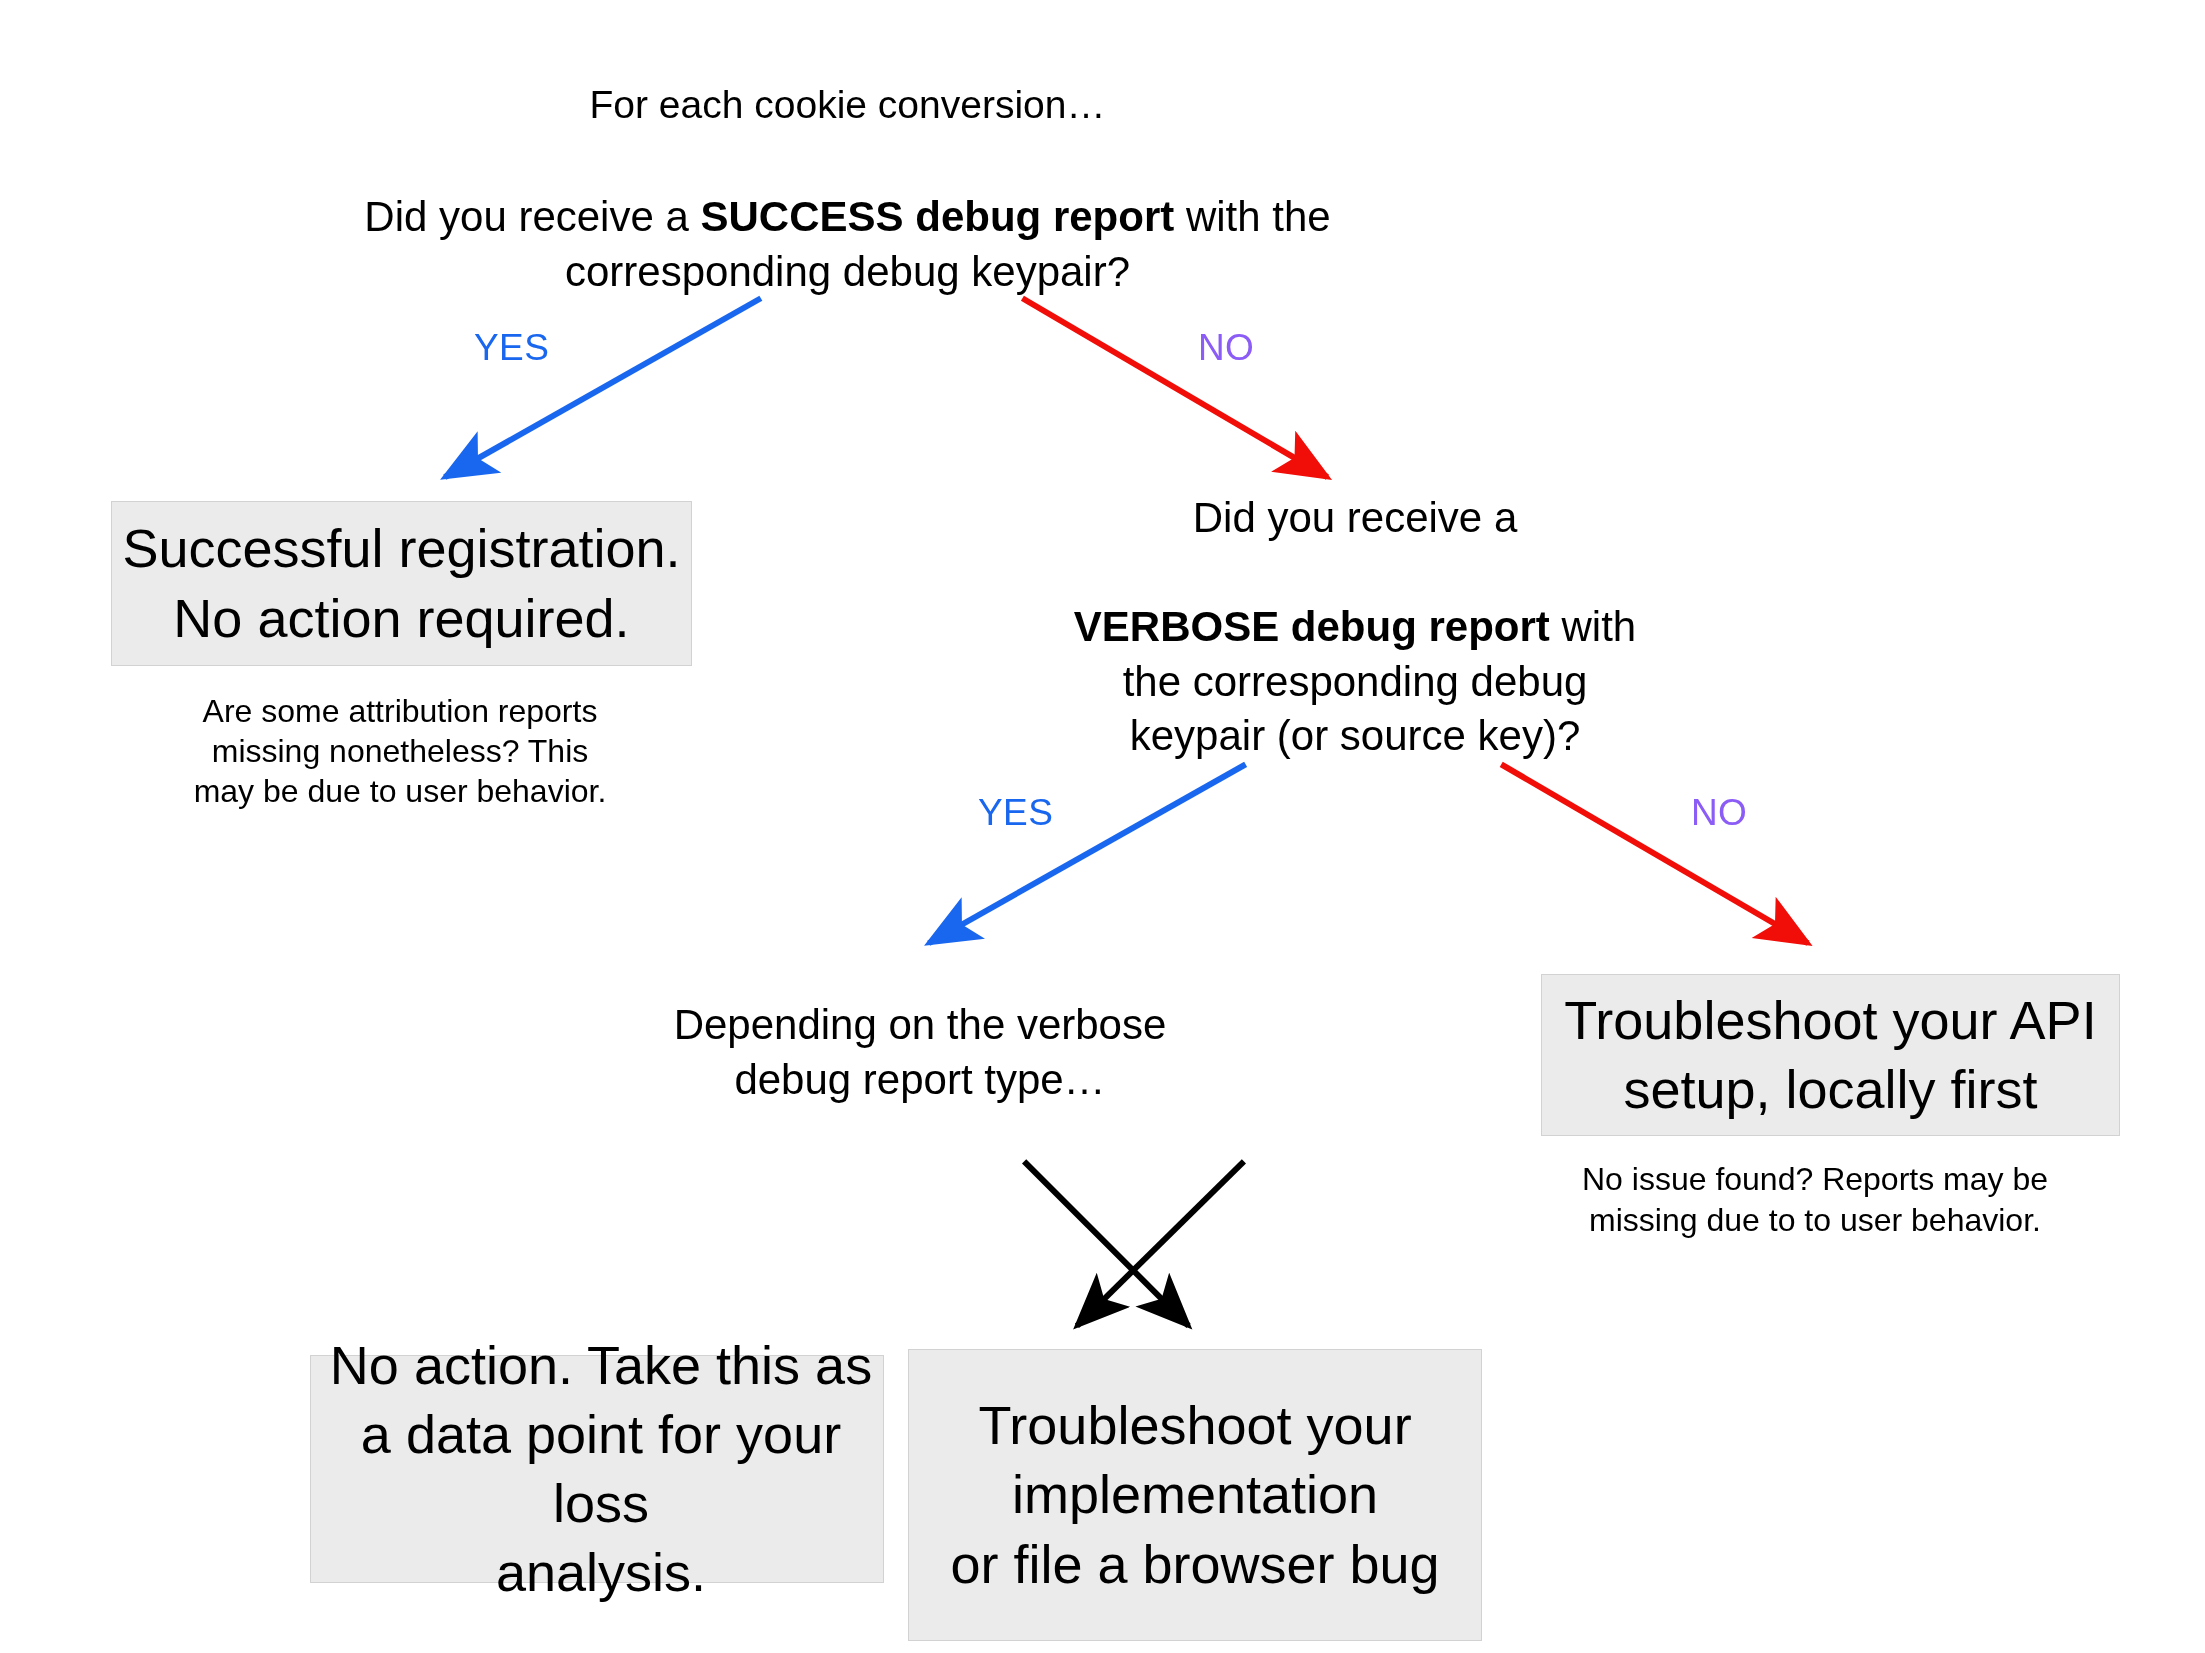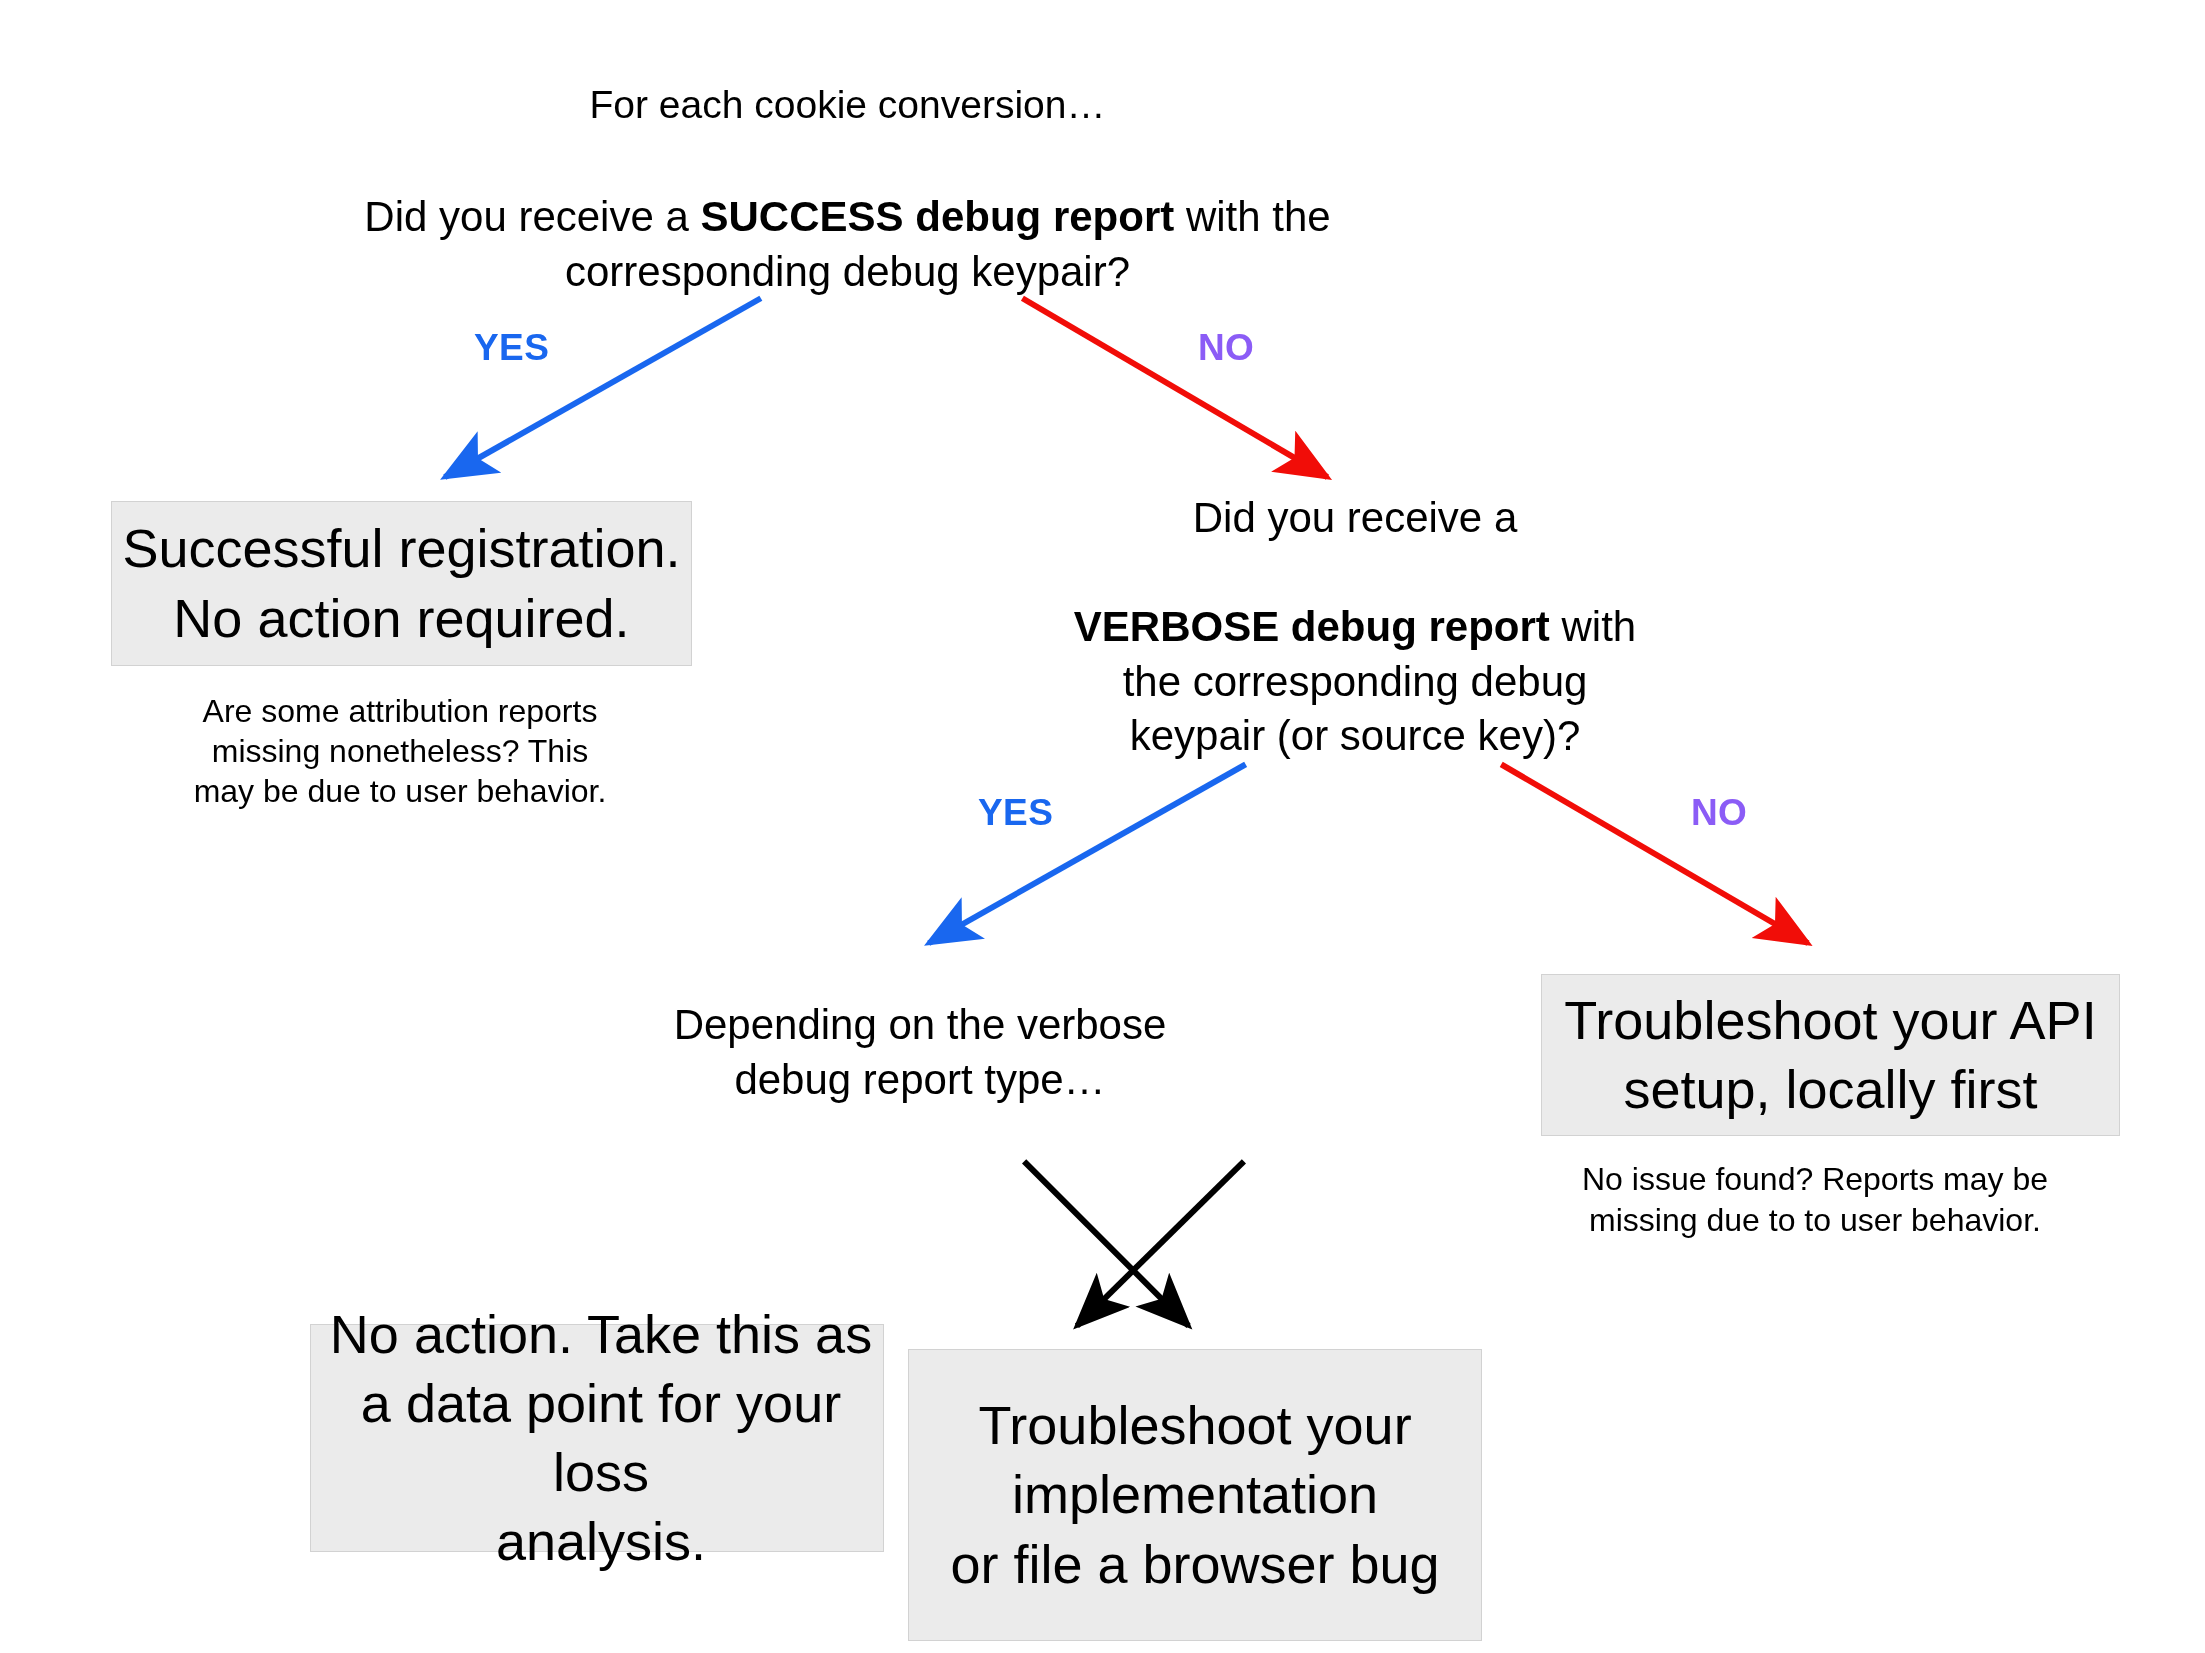--- a/index.html
+++ b/index.html
@@ -56,21 +56,21 @@
     background: #EBEBEB;
     border: 1.7px solid #D2D2D2;
     color: #000000;
     font-size: 54px;
     line-height: 1.28;
     white-space: pre-line;
   }
   
   .edge-label {
     position: absolute;
-    font-weight: bold;
+    font-weight: normal;
     font-size: 37px;
     letter-spacing: 0.4px;
   }
   .edge-yes { color: #1967EF; }
   .edge-no  { color: #8b5cf6; }
   b { font-weight: bold; }
 </style>
 </head>
 <body>
 
@@ -137,21 +137,21 @@
 
   <div class="node text-block question-text" style="left:596px; top:995px; width:648px; height:115px;">Depending on the verbose
 debug report type…</div>
 
   <div class="node box" style="left:1524px; top:974px; width:579px; height:162px;margin-left:17px;">Troubleshoot your API
 setup, locally first</div>
 
   <div class="node text-block note-text" style="left:1474px; top:1155px; width:682px; height:89px;">No issue found? Reports may be
 missing due to to user behavior.</div>
 
-  <div class="node box" style="left:310px; top:1324px; width:574px; height:228px;padding-left:8px;">No action. Take this as
+  <div class="node box" style="left:310px; top:1355px; width:574px; height:228px;padding-left:8px;">No action. Take this as
 a data point for your loss
 analysis.</div>
 
   <div class="node box" style="left:908px; top:1349px; width:574px; height:292px;">Troubleshoot your
 implementation
 or file a browser bug</div>
 
 </div>
 
 

